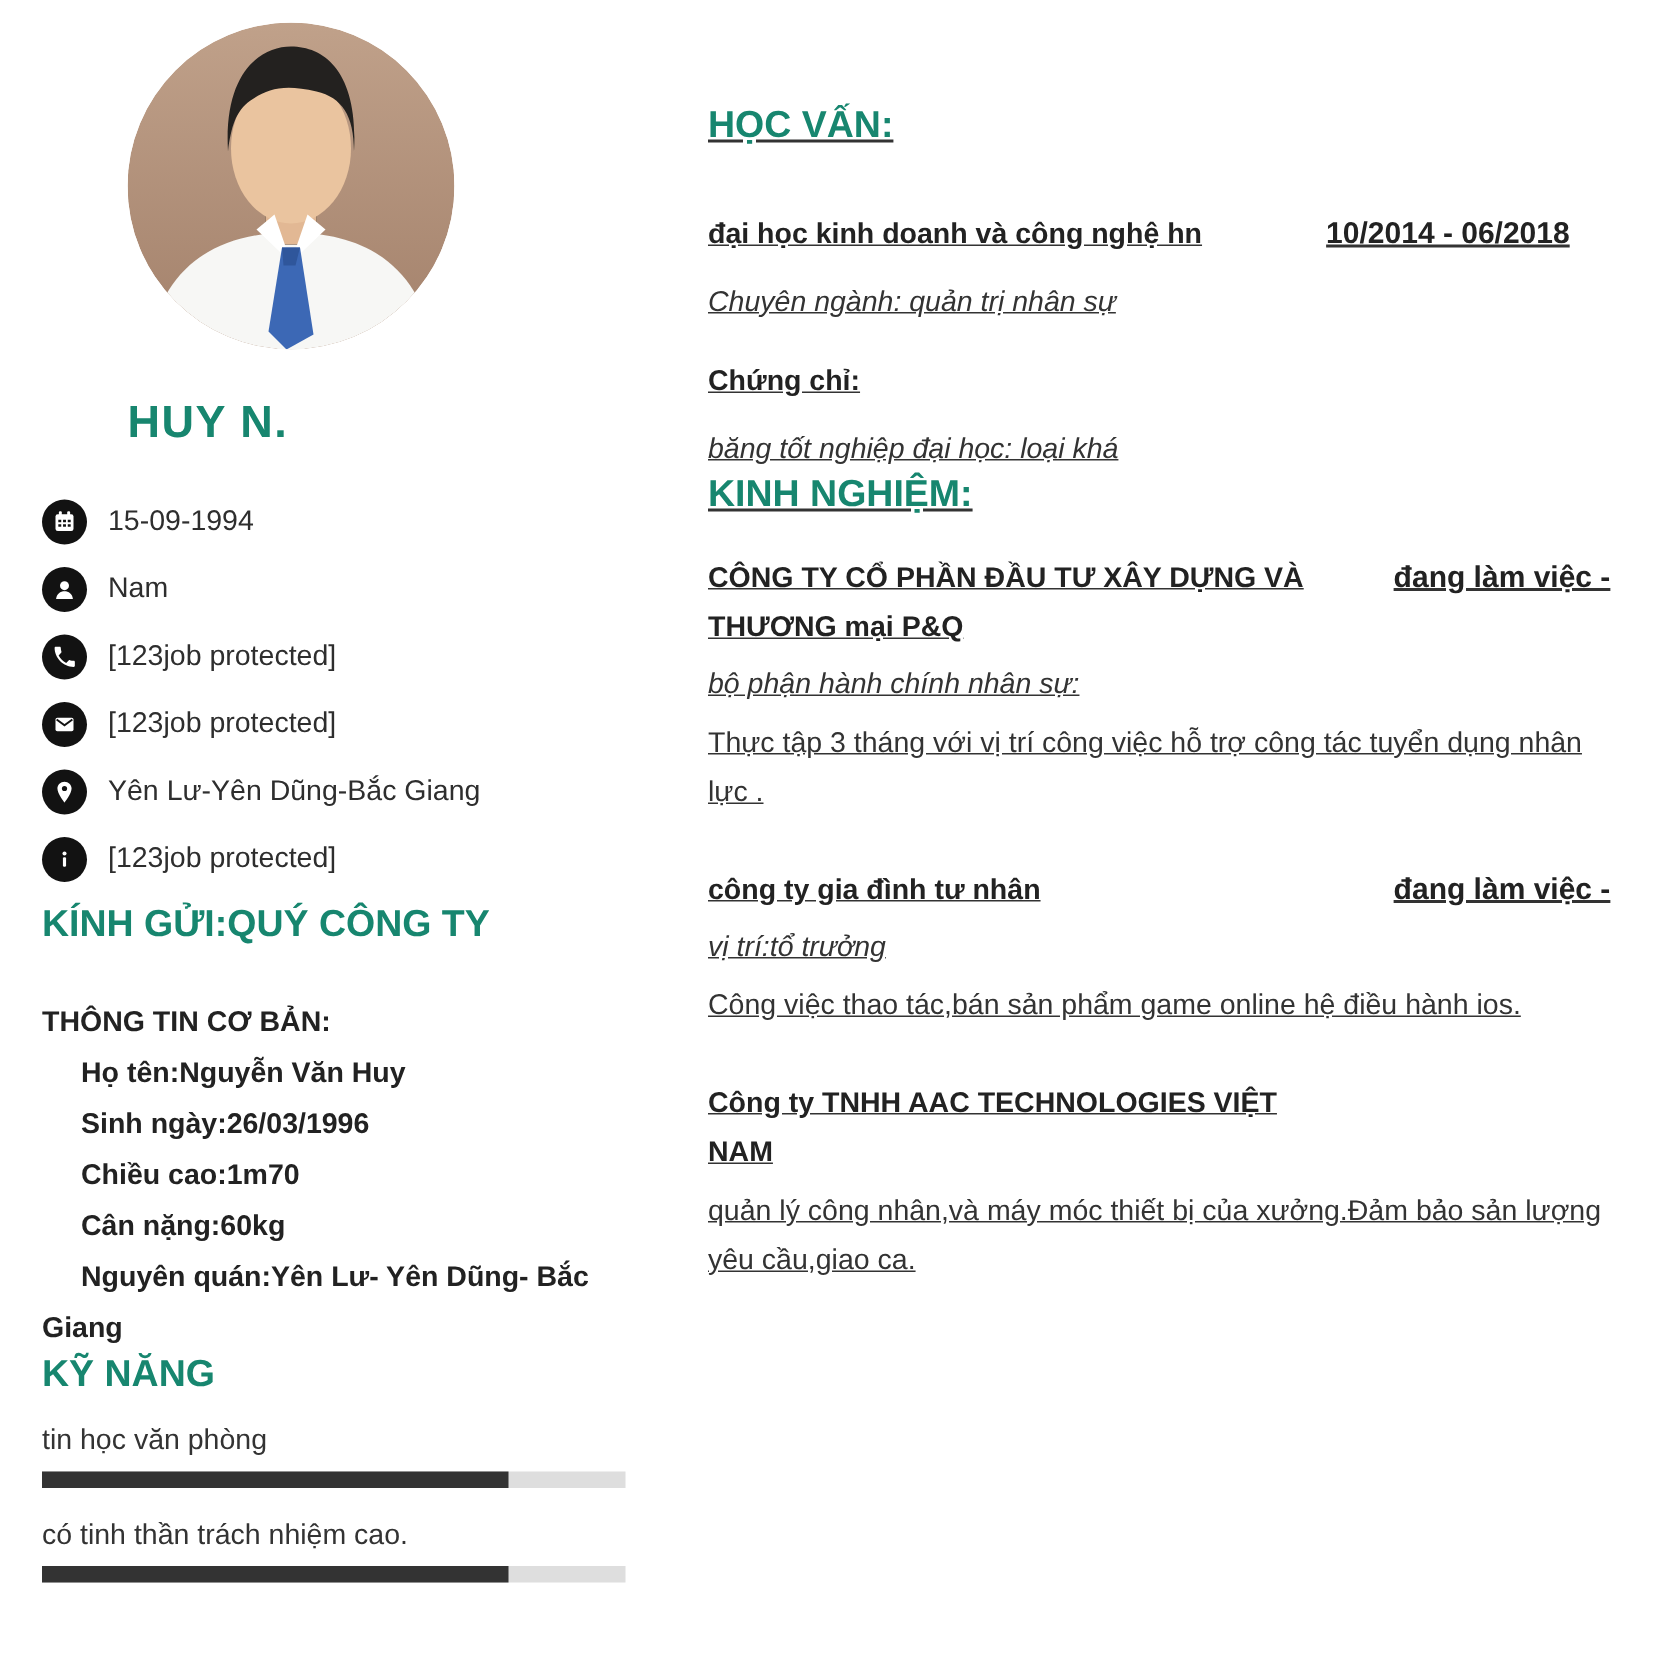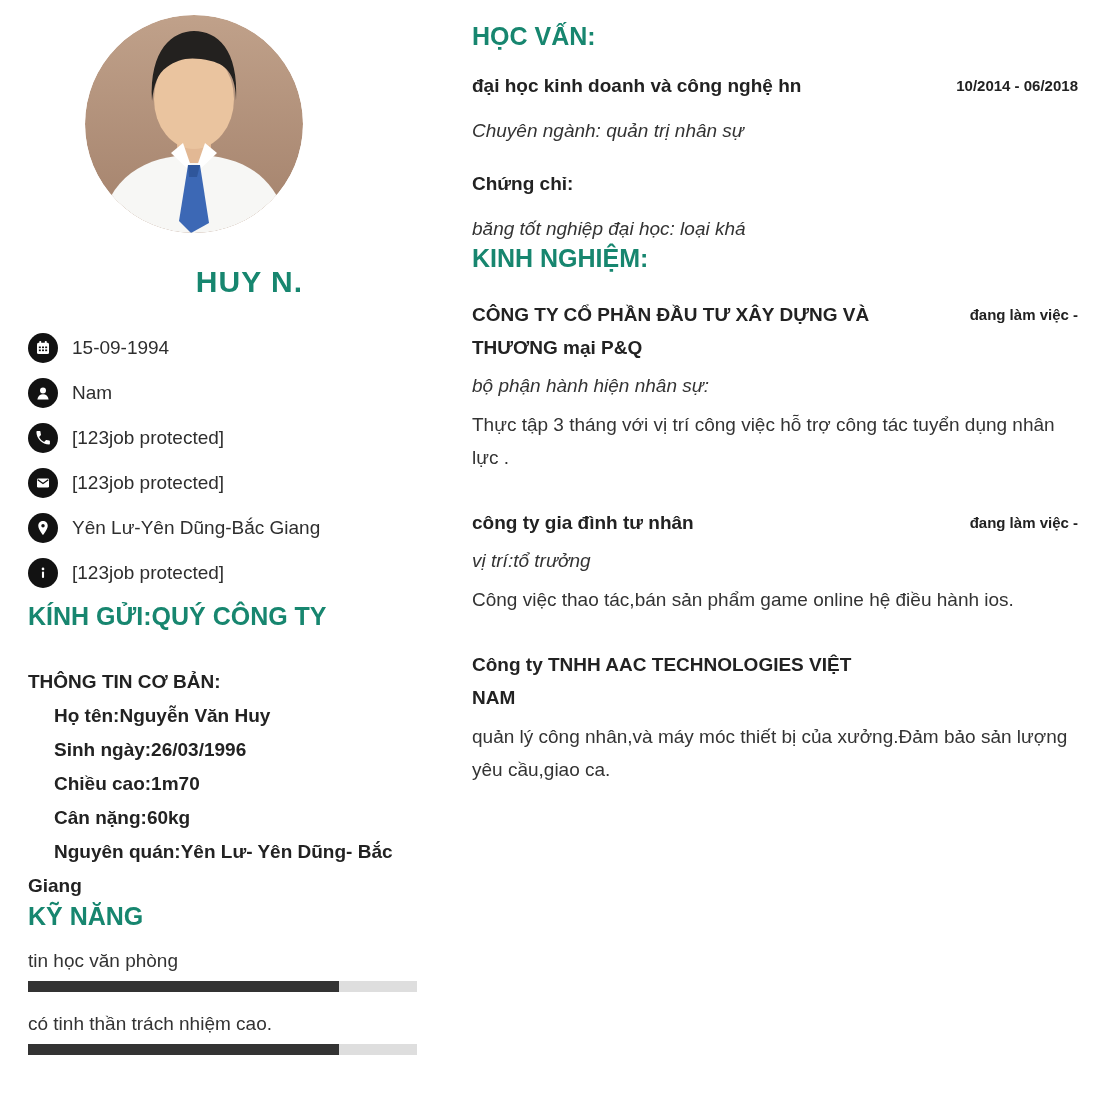--- a/index.html
+++ b/index.html
@@ -7,24 +7,24 @@
     --text:#333333;
     --bold-text:#222222;
     --bar-fill:#333333;
     --bar-track:#dedede;
     --icon-bg:#121212;
   }
   *{box-sizing:border-box;}
   body{margin:0;background:#ffffff;font-family:"Liberation Sans",sans-serif;color:var(--text);}
   .page{position:relative;width:1106px;height:1120px;background:#fff;overflow:hidden;}
   .left{position:absolute;left:28px;top:0;width:389px;}
-  .right{position:absolute;left:472px;top:0;width:606px;padding-top:23px;}
+  .right{position:absolute;left:472px;top:0;width:606px;padding-top:70px;text-decoration:underline;}
 
   
-  .profile-header{width:218px;margin:15px 0 0 57px;text-align:right;}
+  .profile-header{width:218px;margin:15px 0 0 57px;text-align:left;}
   .avatar{width:218px;height:218px;border-radius:50%;overflow:hidden;}
   .avatar svg{display:block;}
   .name{margin-top:32px;font-size:30px;font-weight:bold;color:var(--accent);letter-spacing:1px;}
 
   ul.contacts{list-style:none;margin:34px 0 0 0;padding:0;text-align:center;}
   .contact-row{display:flex;align-items:center;height:30px;margin-bottom:15px;}
   .cicon{flex:0 0 30px;width:30px;height:30px;border-radius:50%;background:var(--icon-bg);
          display:flex;align-items:center;justify-content:center;}
   .cicon svg{width:18px;height:18px;display:block;}
   .cval{margin-left:14px;font-size:19px;color:#2e2e2e;}
@@ -34,23 +34,23 @@
   .basic-title{margin-top:36px;font-size:19px;font-weight:bold;color:var(--bold-text);line-height:34px;}
   .info-line{margin:0;font-size:19px;font-weight:bold;color:var(--bold-text);line-height:34px;text-indent:26px;}
 
   .h-skills{margin-top:46px;}
   .skill-item{margin-top:21px;}
   .skill-label{font-size:19px;line-height:22px;margin-bottom:9px;}
   .skill-bar{width:389px;height:11px;background:var(--bar-track);}
   .skill-fill{height:11px;background:var(--bar-fill);}
 
   
-  .entry-head{display:flex;margin-top:20px;}
+  .entry-head{display:flex;margin-top:44px;}
   .entry-head .who{flex:0 0 68%;font-size:19px;font-weight:bold;color:var(--bold-text);line-height:33px;}
-  .entry-head .when{flex:1;text-align:right;font-size:15px;font-weight:bold;color:var(--bold-text);line-height:33px;white-space:nowrap;}
+  .entry-head .when{flex:1;font-size:20px;font-weight:bold;color:var(--bold-text);line-height:33px;white-space:nowrap;}
   .italic-line{margin:12px 0 0 0;font-size:19px;font-style:italic;line-height:33px;}
   .bold-line{margin:20px 0 0 0;font-size:19px;font-weight:bold;color:var(--bold-text);line-height:33px;}
   .desc{margin:6px 0 0 0;font-size:19px;line-height:33px;}
   .h-exp{margin-top:40px;}
   .exp-entry{margin-top:32px;}
   .exp-entry .entry-head{margin-top:0;gap:45px;}
   .exp-entry .italic-line{margin-top:5px;}
 </style>
 </head>
 <body>
@@ -197,21 +197,21 @@
     <p class="bold-line">Chứng chỉ:</p>
     <p class="italic-line">băng tốt nghiệp đại học: loại khá</p>
 
     <h2 class="section h-exp">KINH NGHIỆM:</h2>
 
     <div class="exp-entry" style="margin-top:27px;">
       <div class="entry-head">
         <span class="who">CÔNG TY CỔ PHẦN ĐẦU TƯ XÂY DỰNG VÀ THƯƠNG mại P&amp;Q</span>
         <span class="when">đang làm việc -</span>
       </div>
-      <p class="italic-line">bộ phận hành hiện nhân sự:</p>
+      <p class="italic-line">bộ phận hành chính nhân sự:</p>
       <p class="desc">Thực tập 3 tháng với vị trí công việc hỗ trợ công tác tuyển dụng nhân lực .</p>
     </div>
 
     <div class="exp-entry">
       <div class="entry-head">
         <span class="who">công ty gia đình tư nhân</span>
         <span class="when">đang làm việc -</span>
       </div>
       <p class="italic-line">vị trí:tổ trưởng</p>
       <p class="desc">Công việc thao tác,bán sản phẩm game online hệ điều hành ios.</p>

